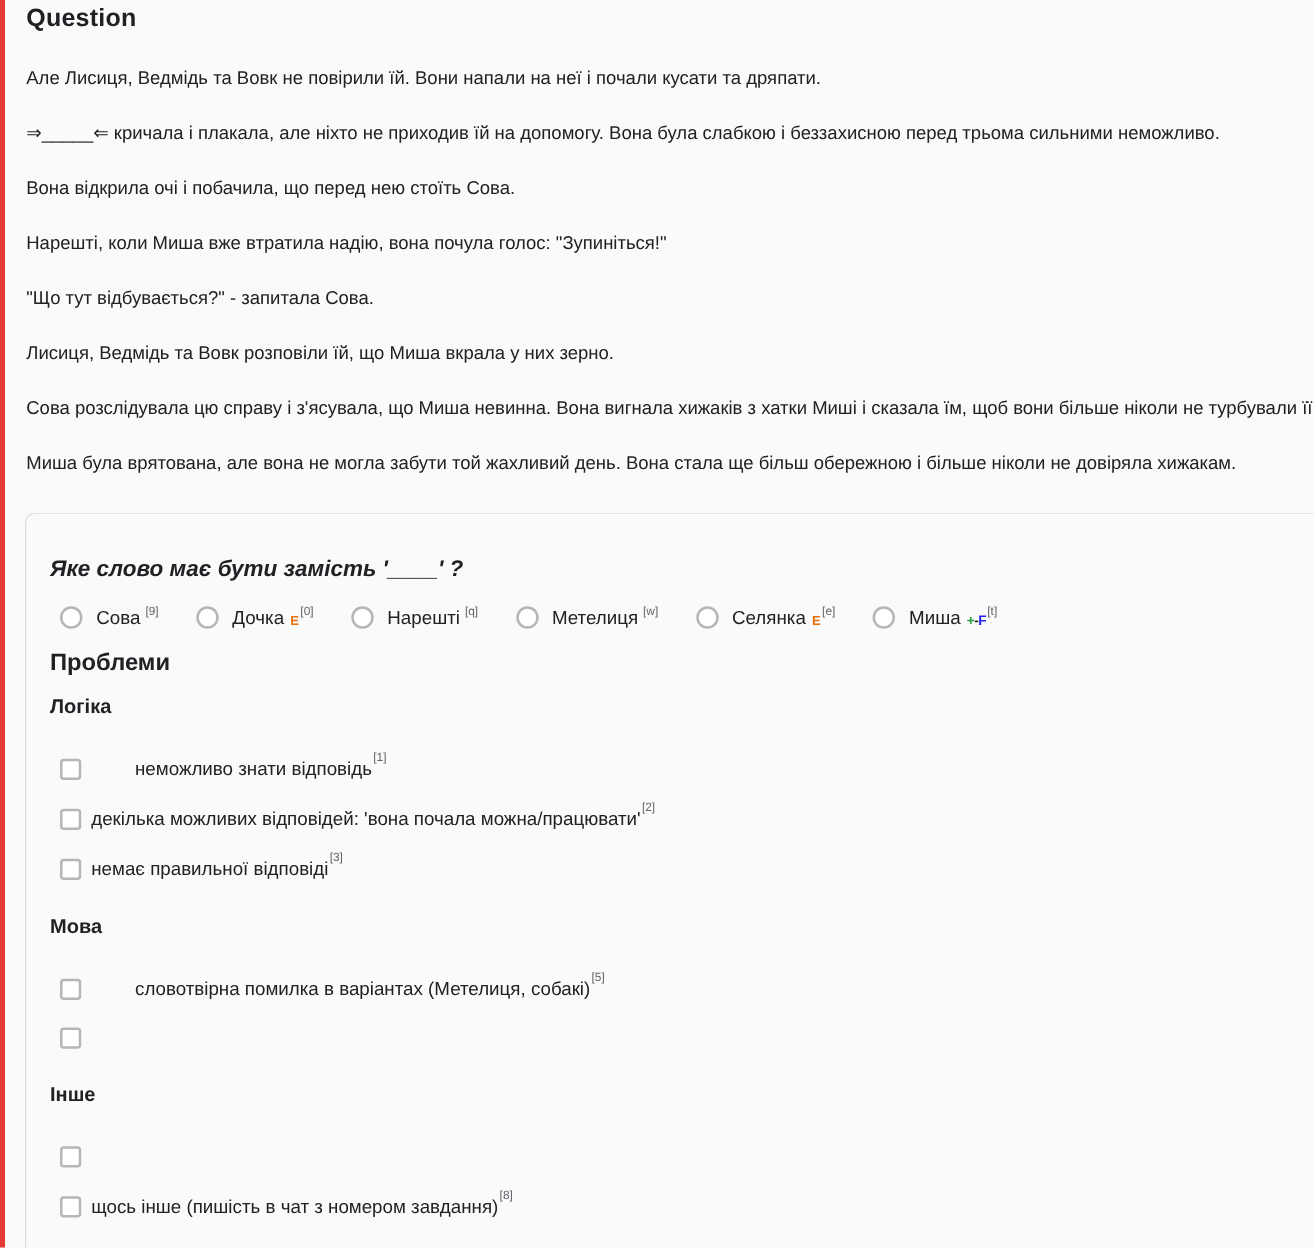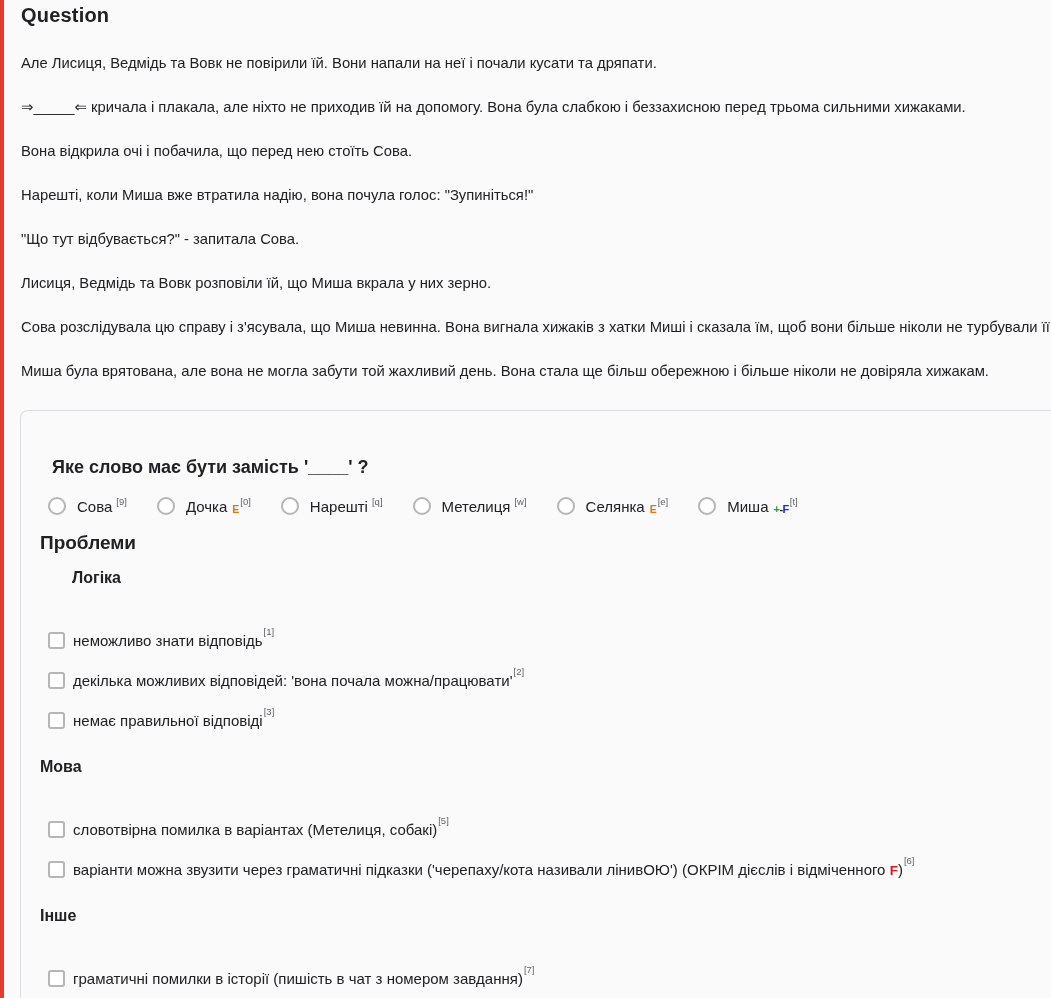--- a/index.html
+++ b/index.html
@@ -9,50 +9,50 @@
     font-family:"Liberation Sans",sans-serif;color:#202124;
   }
   .question-section{padding:2px 0 0 17px;}
   .q-header{font-size:20px;font-weight:bold;margin:0;line-height:26px;letter-spacing:.2px;}
   .story-p{font-size:14.8px;line-height:17px;margin:27px 0 0 0;white-space:nowrap;}
   .card{
     margin:30px 0 0 16px;background:#fafafa;
     border:1px solid #dadce0;border-right:none;border-bottom:none;
     border-top-left-radius:8px;padding:32px 19px 40px 19px;min-height:620px;
   }
-  .quiz-title{font-size:18px;font-weight:bold;margin:12px;line-height:24px;}
+  .quiz-title{font-size:18px;font-weight:bold;margin:0;line-height:24px;font-style:italic;}
   .radio-row{display:flex;align-items:flex-end;margin-top:18px;padding-left:8px;gap:30px;}
   .radio-option{display:flex;align-items:center;cursor:pointer;}
   .radio{width:18px;height:18px;border:2px solid #b6b6b6;border-radius:50%;
          box-sizing:border-box;background:#fff;margin-right:11px;flex:none;}
   .opt-label{font-size:15px;white-space:nowrap;}
   sup.key{font-size:9.5px;color:#5f6368;margin-left:4px;position:relative;top:-5px;font-weight:normal;}
   sup.key.tight{margin-left:1px;}
   .e-tag{color:#e8710a;font-weight:bold;font-size:10.5px;margin-left:5px;position:relative;top:3px;}
   .vote-tag{font-weight:bold;font-size:11px;margin-left:5px;position:relative;top:3px;letter-spacing:-.5px;}
   .vote-plus{color:#1e9e3c;}
   .vote-minus{color:#202124;}
   .vote-f{color:#2222ee;}
   .problems-title{font-size:19px;font-weight:bold;margin:16px 0 0 0;line-height:23px;}
   .group-title{font-size:16px;font-weight:bold;margin:28px 0 0 0;line-height:19px;}
-  .group-title.first{margin-top:14px;margin-left:32px;}
+  .group-title.first{margin-top:14px;}
   .check-row{display:flex;align-items:center;margin-top:22px;padding-left:8px;cursor:pointer;}
-  .check-row.first{margin-top:44px;}
+  .check-row.first{margin-top:31px;gap:35px;}
   .checkbox{width:17px;height:17px;border:2px solid #b6b6b6;border-radius:3px;
             box-sizing:border-box;background:#fff;margin-right:8px;flex:none;}
   .check-label{font-size:15px;white-space:nowrap;}
   .red-f{color:#e81010;font-weight:bold;font-size:13.5px;}
 </style>
 </head>
 <body>
 
 <section class="question-section">
   <h1 class="q-header">Question</h1>
   <p class="story-p">Але Лисиця, Ведмідь та Вовк не повірили їй. Вони напали на неї і почали кусати та дряпати.</p>
-  <p class="story-p">⇒_____⇐ кричала і плакала, але ніхто не приходив їй на допомогу. Вона була слабкою і беззахисною перед трьома сильними хижаками.</p>
+  <p class="story-p">⇒_____⇐ кричала і плакала, але ніхто не приходив їй на допомогу. Вона була слабкою і беззахисною перед трьома сильними неможливо.</p>
   <p class="story-p">Вона відкрила очі і побачила, що перед нею стоїть Сова.</p>
   <p class="story-p">Нарешті, коли Миша вже втратила надію, вона почула голос: "Зупиніться!"</p>
   <p class="story-p">"Що тут відбувається?" - запитала Сова.</p>
   <p class="story-p">Лисиця, Ведмідь та Вовк розповіли їй, що Миша вкрала у них зерно.</p>
   <p class="story-p">Сова розслідувала цю справу і з'ясувала, що Миша невинна. Вона вигнала хижаків з хатки Миші і сказала їм, щоб вони більше ніколи не турбували її.</p>
   <p class="story-p">Миша була врятована, але вона не могла забути той жахливий день. Вона стала ще більш обережною і більше ніколи не довіряла хижакам.</p>
 </section>
 
 <section class="card">
   <h2 class="quiz-title">Яке слово має бути замість '____' ?</h2>
@@ -109,25 +109,23 @@
     <span class="check-label"><span>немає правильної відповіді</span><sup class="key tight">[3]</sup></span>
   </label>
 
   <h3 class="group-title">Мова</h3>
   <label class="check-row first">
     <span class="checkbox"></span>
     <span class="check-label"><span>словотвірна помилка в варіантах (Метелиця, собакі)</span><sup class="key tight">[5]</sup></span>
   </label>
   <label class="check-row">
     <span class="checkbox"></span>
-    <span class="check-label"><span>варіанти можна звузити через граматичні підказки ('черепаху/кота називали лінивОЮ') (ОКРІМ дієслів і відміченного </span><span class="red-f">F</span><span>)</span><sup class="key tight">[6]</sup></span>
   </label>
 
   <h3 class="group-title">Інше</h3>
   <label class="check-row first">
     <span class="checkbox"></span>
-    <span class="check-label"><span>граматичні помилки в історії (пишість в чат з номером завдання)</span><sup class="key tight">[7]</sup></span>
   </label>
   <label class="check-row">
     <span class="checkbox"></span>
     <span class="check-label"><span>щось інше (пишість в чат з номером завдання)</span><sup class="key tight">[8]</sup></span>
   </label>
 </section>
 
 </body></html>

